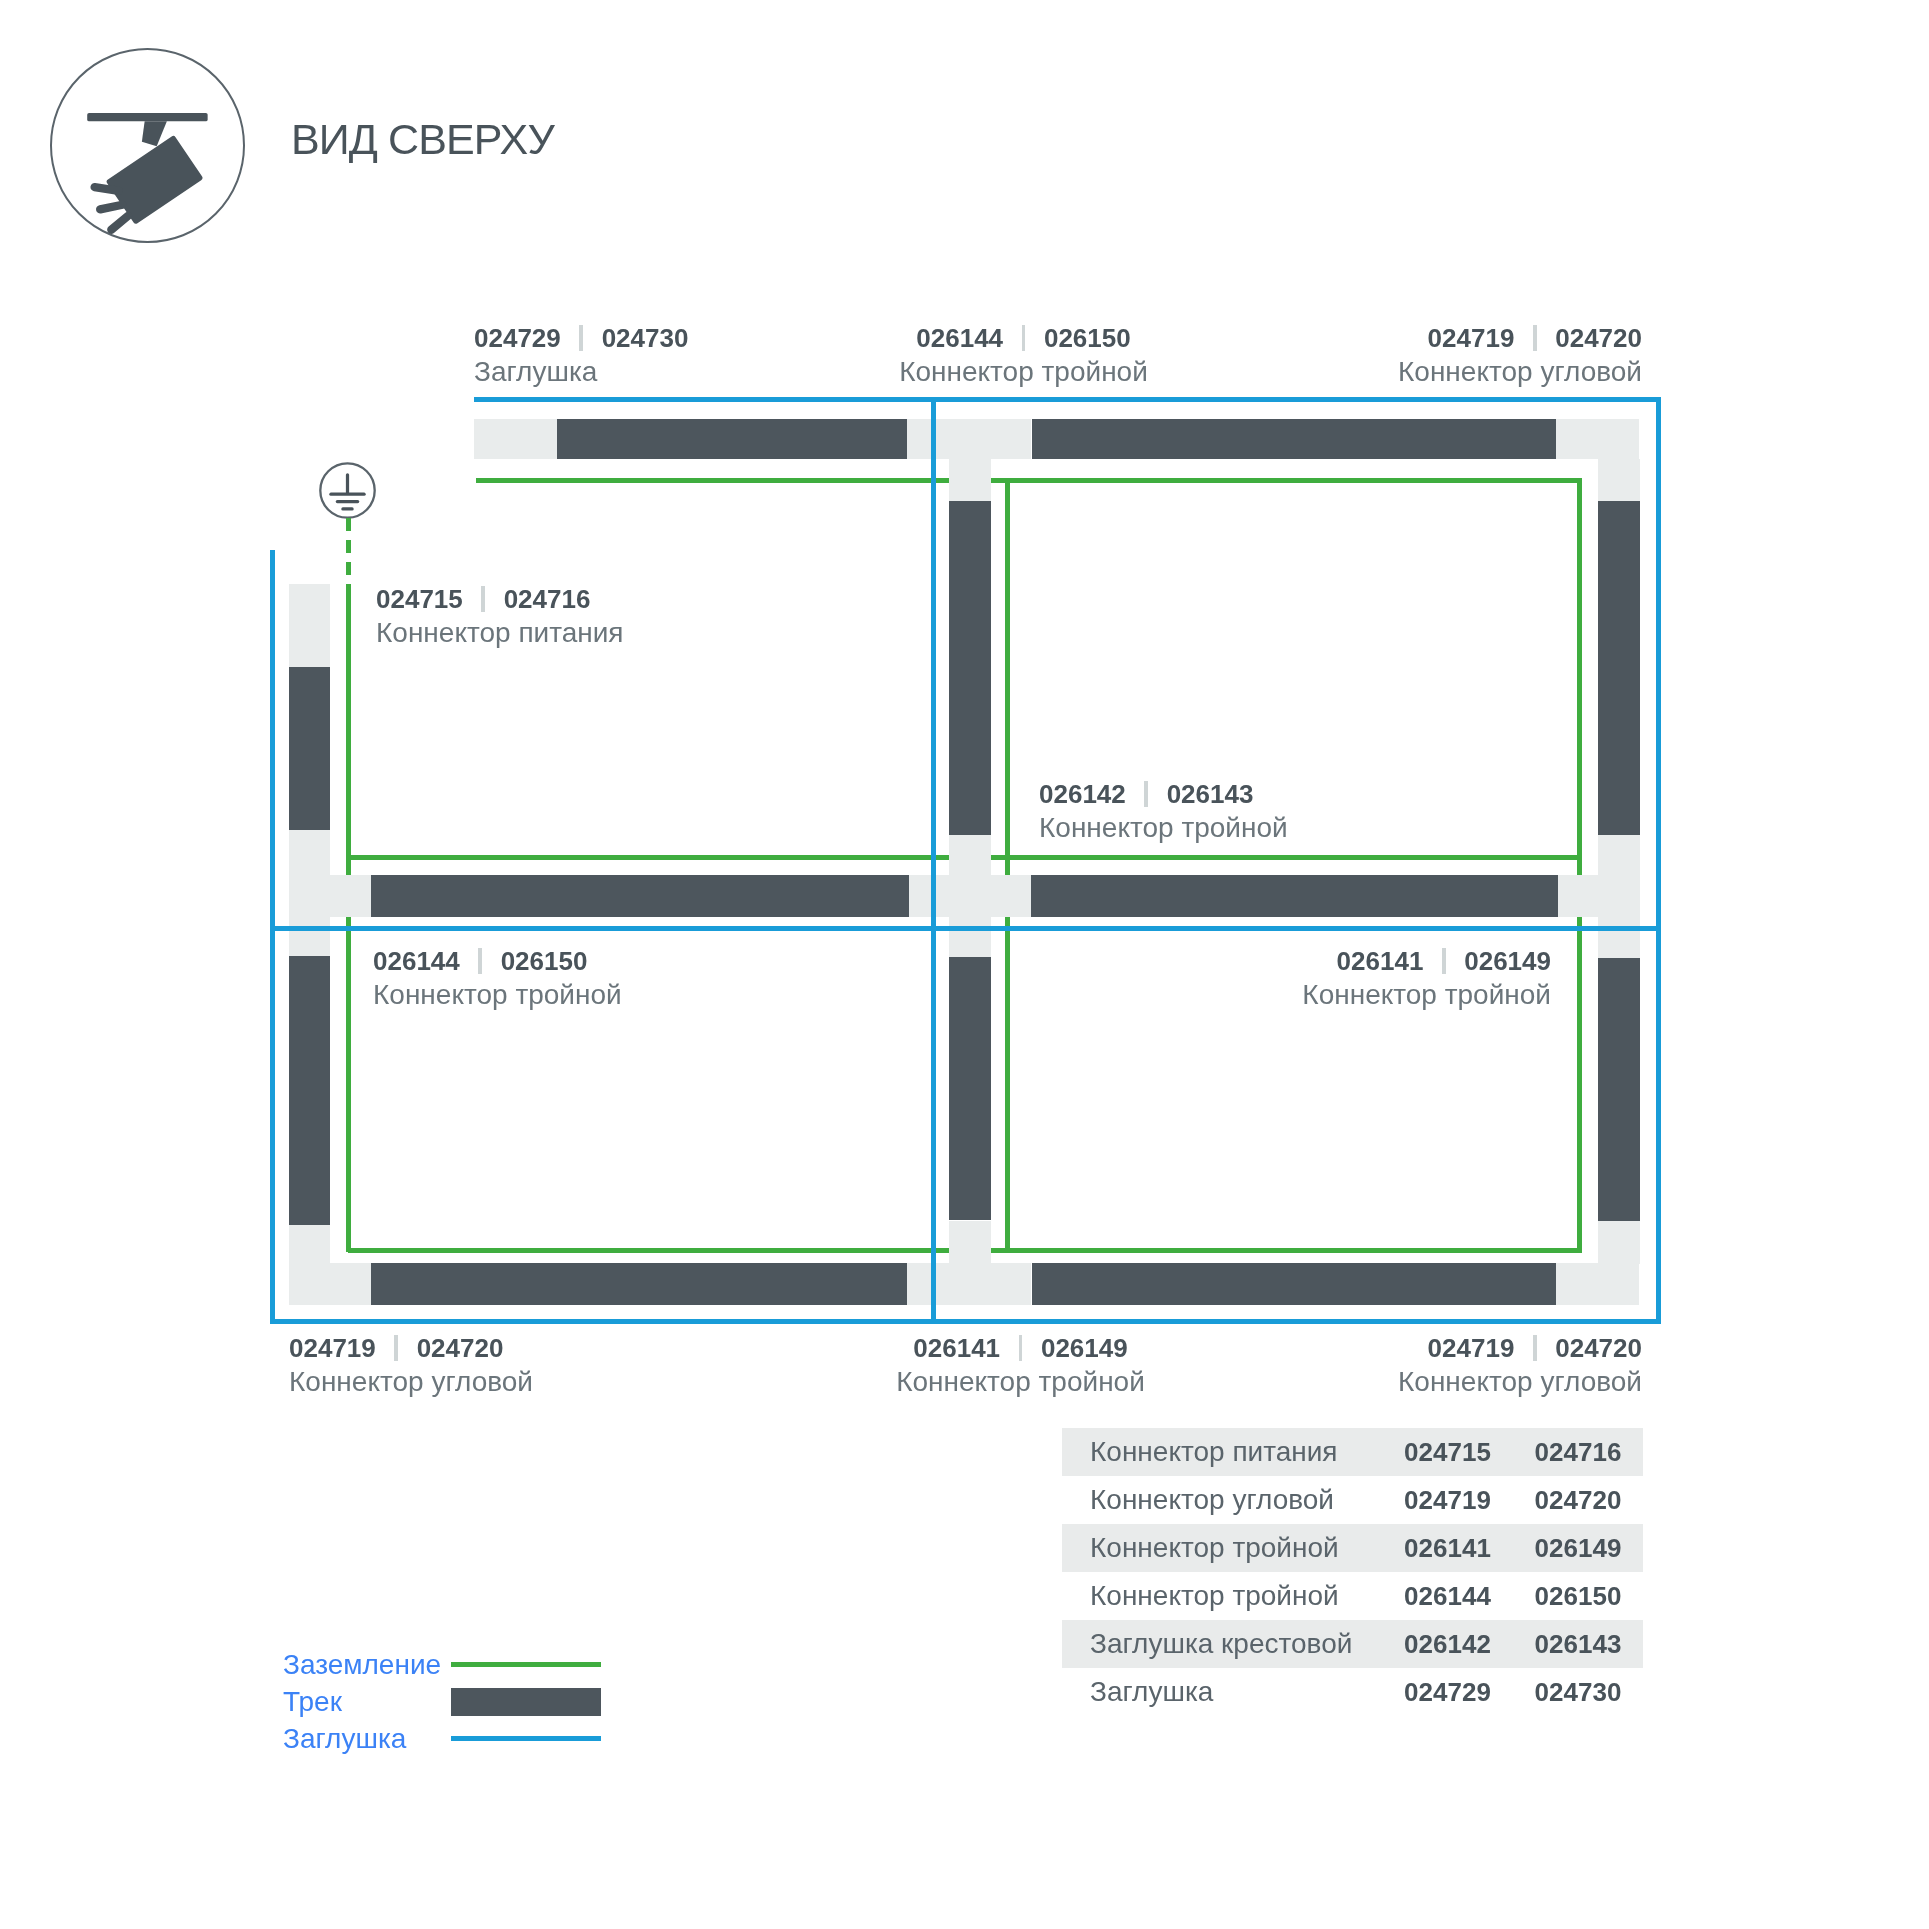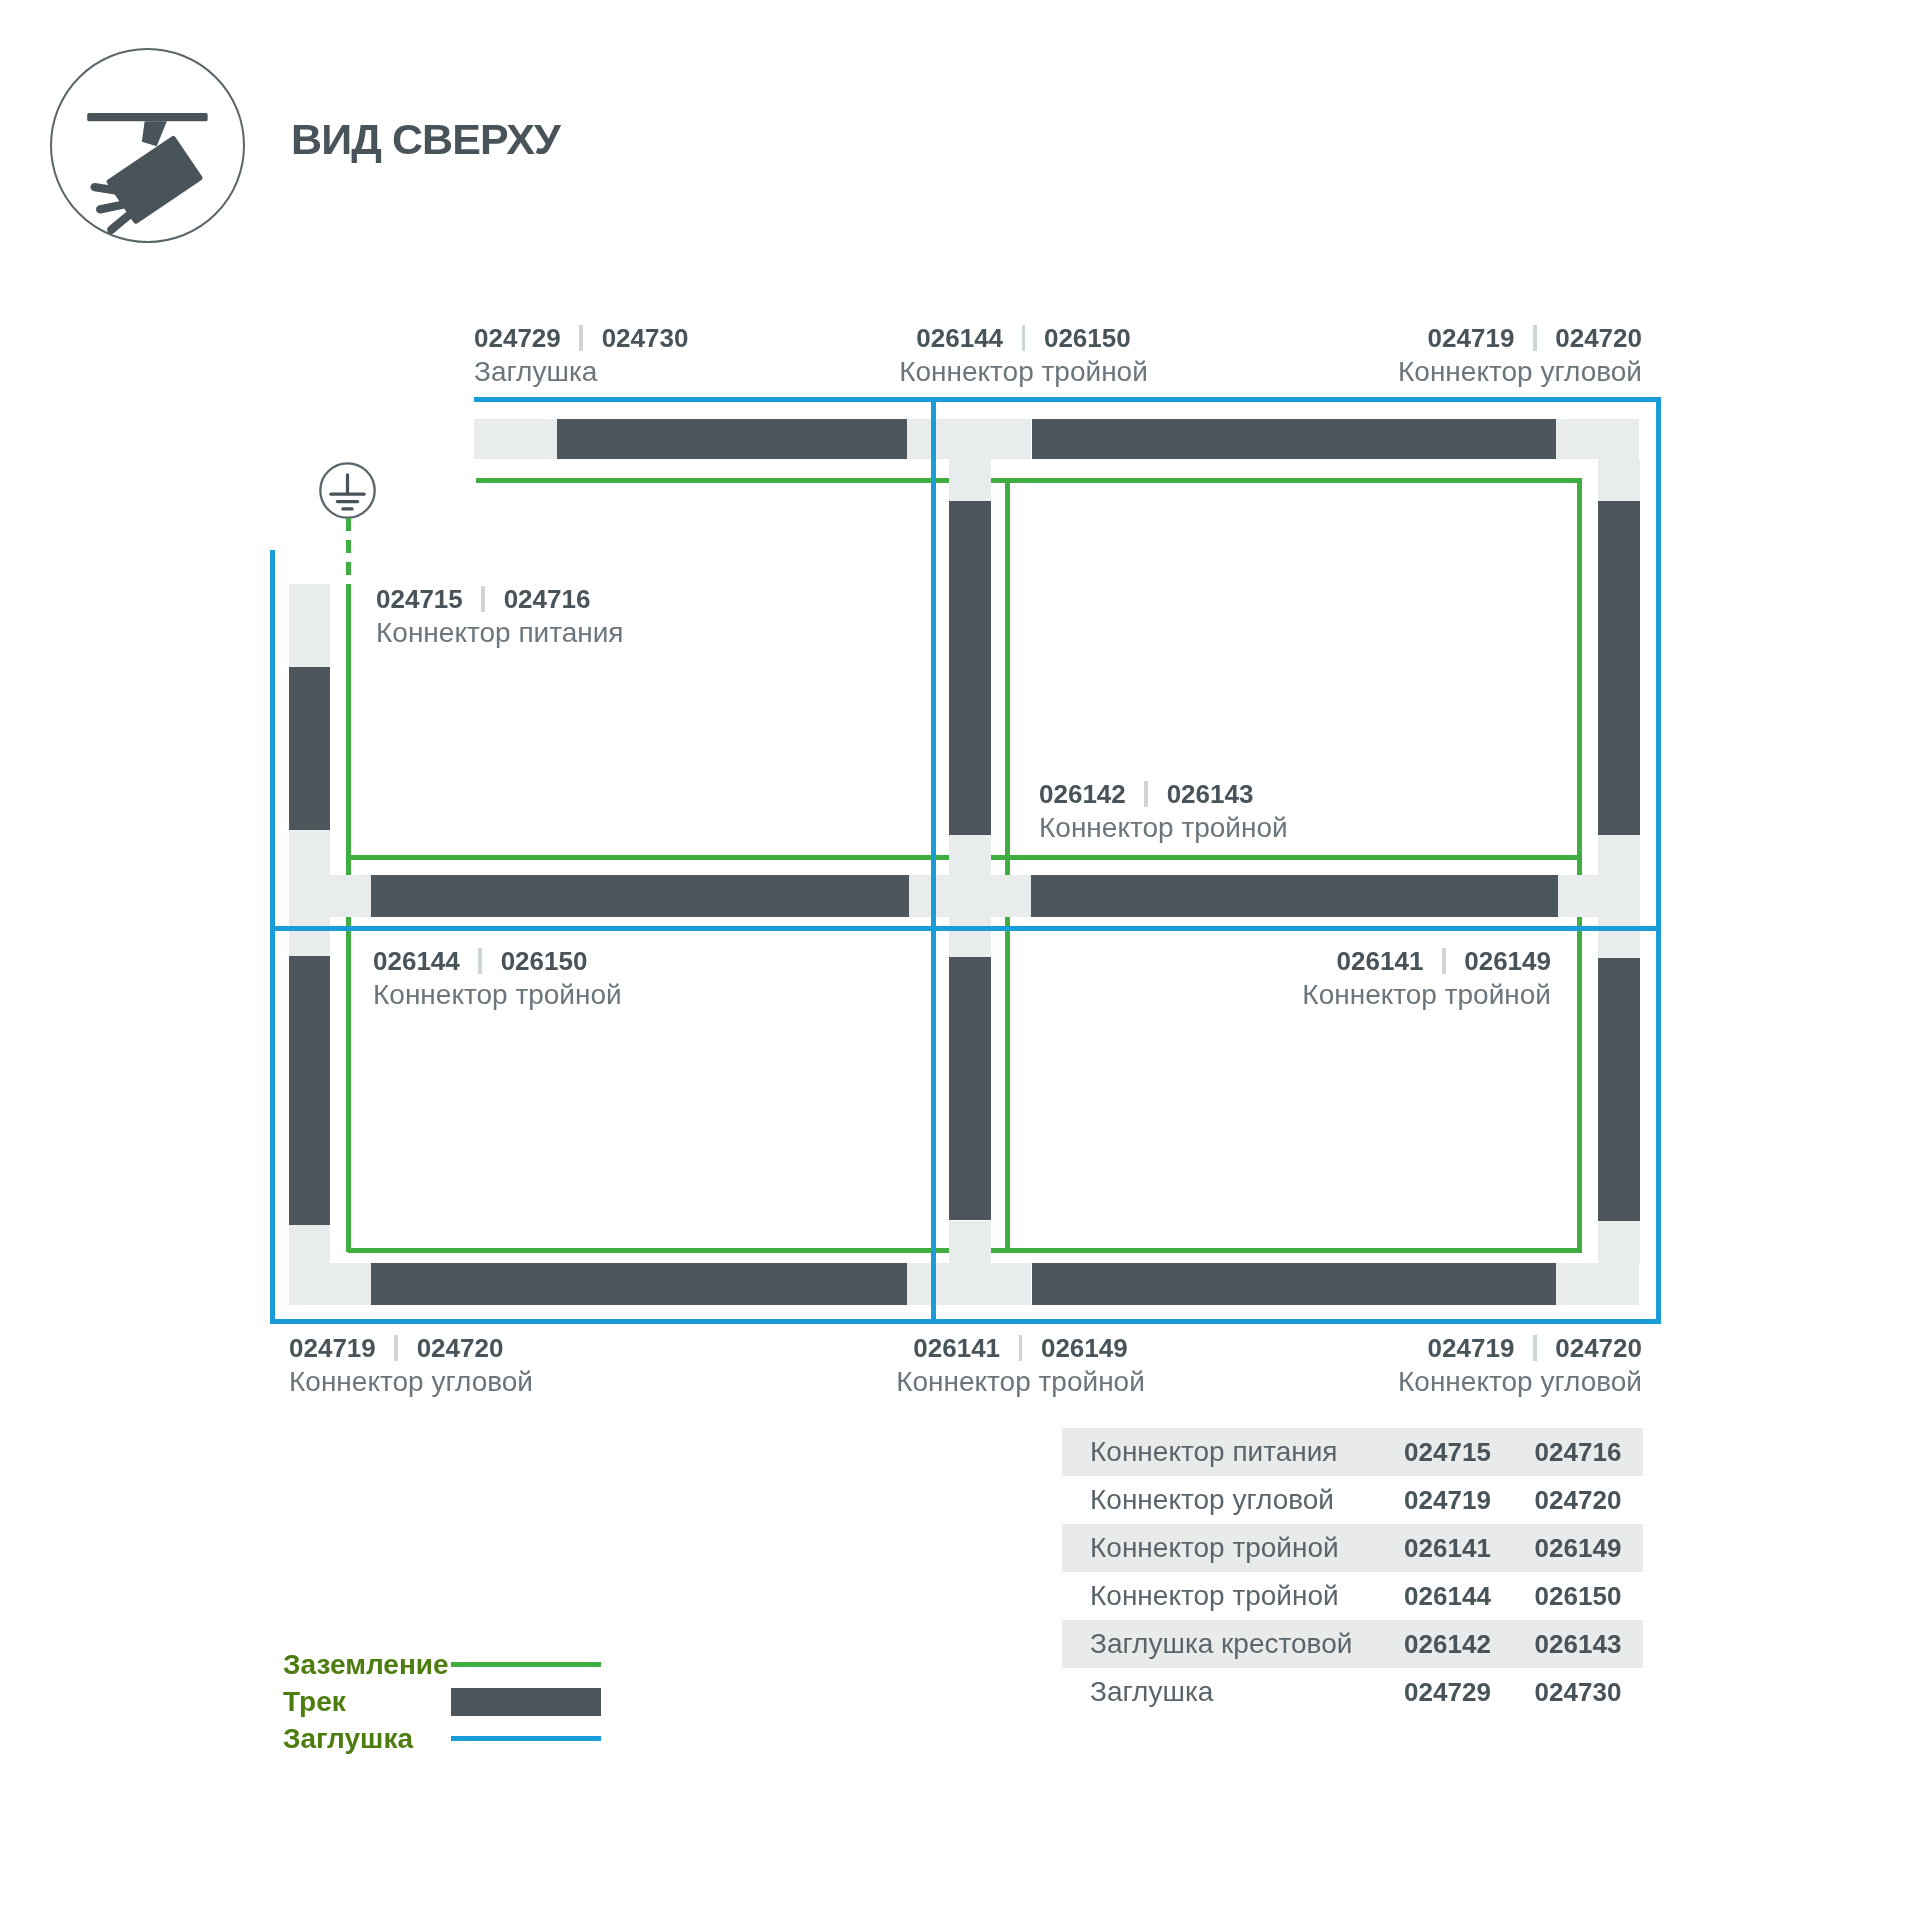--- a/index.html
+++ b/index.html
@@ -3,21 +3,21 @@
 <meta charset="utf-8">
 <style>
   html,body{margin:0;padding:0;background:#ffffff;}
   body{width:1929px;height:1929px;position:relative;font-family:"Liberation Sans","DejaVu Sans",sans-serif;-webkit-font-smoothing:antialiased;}
   #canvas{position:absolute;left:0;top:0;width:1929px;height:1929px;overflow:hidden;background:#fff;}
 
   .abs{position:absolute;}
 
   
   .hero-circle{position:absolute;left:50px;top:48px;width:195px;height:195px;border:2.8px solid #5A646B;border-radius:50%;background:#fff;box-sizing:border-box;}
-  .page-title{position:absolute;left:291px;top:115px;font-size:43px;font-weight:700;letter-spacing:-0.9px;color:#49535A;}
+  .page-title{position:absolute;left:291px;top:115px;font-size:43px;font-weight:400;letter-spacing:-0.9px;color:#49535A;}
 
   
   .tr-light{position:absolute;background:#E9ECEC;}
   .tr-dark{position:absolute;background:#4D565D;}
   .w-green{position:absolute;background:#3FAD3F;}
   .w-green-dash{position:absolute;background:repeating-linear-gradient(to bottom,#3FAD3F 0 13px,rgba(0,0,0,0) 13px 22px);}
   .w-blue{position:absolute;background:#199CD8;}
 
   
   .dlabel{position:absolute;}
@@ -25,21 +25,21 @@
   .dlabel .codes .sep{width:3.7px;height:26px;background:#CFD5D6;margin:0 18.6px;}
   .dlabel .sub{font-size:28px;font-weight:400;color:#6B757B;line-height:32px;margin-top:2.8px;white-space:nowrap;}
   .dlabel.center{width:371px;text-align:center;}
   .dlabel.center .codes{justify-content:center;}
   .dlabel.right{text-align:right;}
   .dlabel.right .codes{justify-content:flex-end;}
 
   
   .legend{position:absolute;left:283px;top:1646px;width:390px;}
   .legend .lrow{display:flex;align-items:center;height:37px;}
-  .legend .ltext{width:168px;font-size:28px;font-weight:700;color:#4d7c0f;}
+  .legend .ltext{width:168px;font-size:28px;font-weight:400;color:#3b82f6;}
   .legend .sw{width:150px;}
   .sw-green{height:5.6px;background:#3FAD3F;}
   .sw-track{height:28px;background:#4D565D;}
   .sw-blue{height:5.6px;background:#199CD8;}
 
   
   .ptable{position:absolute;left:1062px;top:1428px;width:581px;}
   .badges{position:relative;height:68px;}
   .badge{position:absolute;top:0;width:56px;height:56px;border-radius:50%;display:flex;align-items:center;justify-content:center;font-size:24px;font-weight:700;box-sizing:border-box;}
   .badge.wh{left:360px;background:#fff;border:1.9px solid #5A646B;color:#49535A;}

